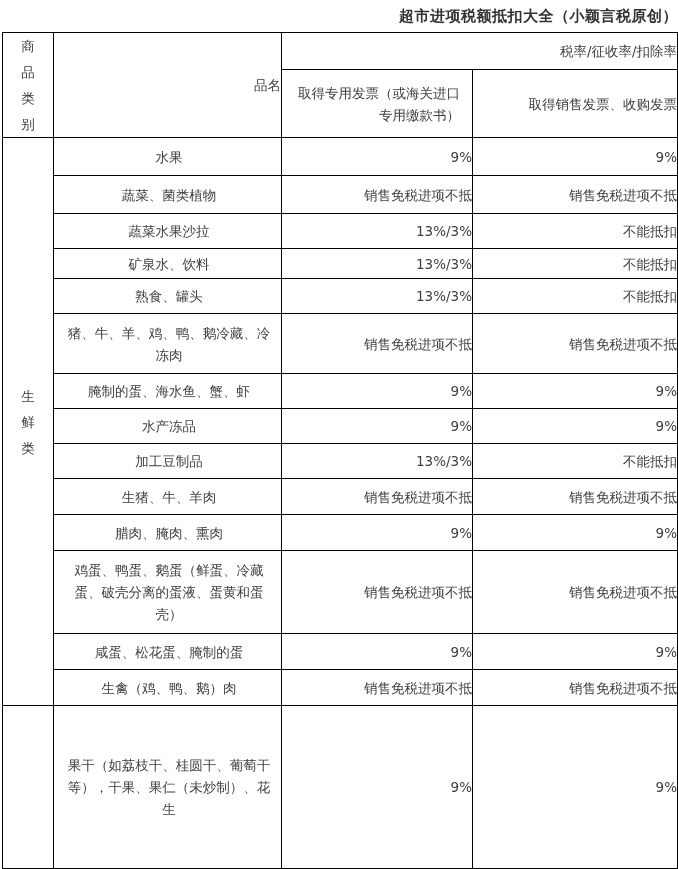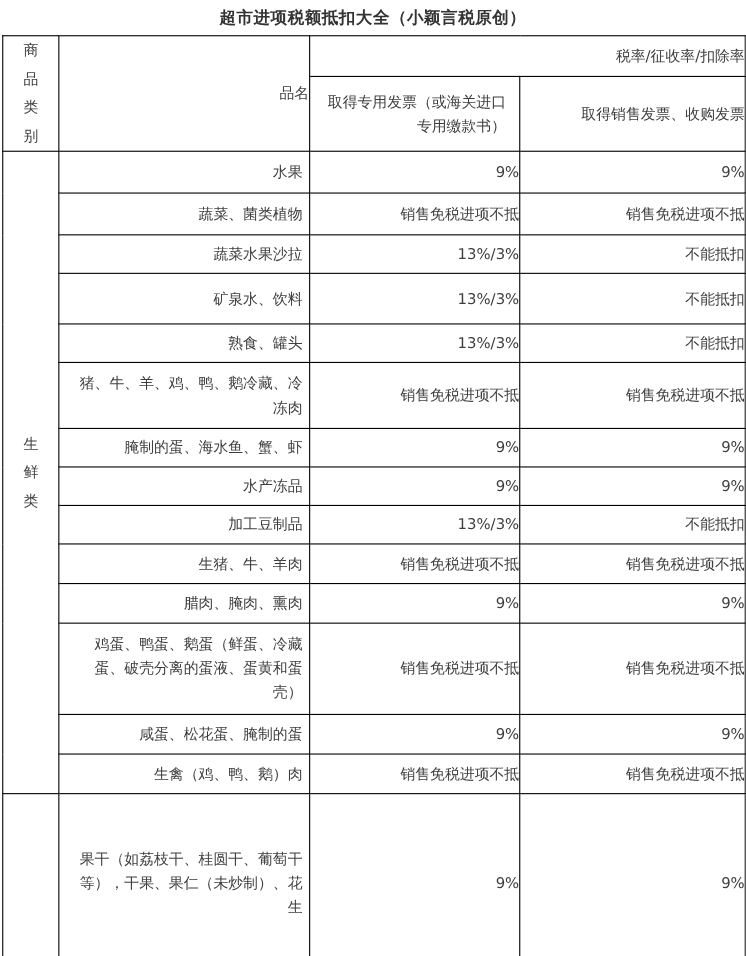--- a/index.html
+++ b/index.html
@@ -15,21 +15,21 @@
     font-family: "DejaVu Sans", "Liberation Sans", sans-serif;
     color: #3e3e3e;
   }
   .title {
     position: absolute;
     left: 0;
     top: 0;
     width: 678px;
     height: 32px;
     line-height: 32px;
-    text-align: center;
+    text-align: right;
     font-size: 15px;
     font-weight: bold;
     color: #333333;
     letter-spacing: 0.5px;
   }
   table.tax {
     position: absolute;
     left: 2px;
     top: 32px;
     width: 675px;
@@ -41,21 +41,21 @@
     border: 1px solid #000000;
     padding: 0;
     vertical-align: middle;
     line-height: 22px;
   }
   col.c1 { width: 51px; }
   col.c2 { width: 228px; }
   col.c3 { width: 191px; }
   col.c4 { width: 205px; }
   .center { text-align: right; }
-  .name { padding-left: 9px !important; padding-right: 6px !important; text-align: right; }
+  .name { padding-left: 9px !important; padding-right: 6px !important; text-align: center; }
   .cat {
     text-align: center;
     line-height: 26px !important;
   }
   .cat span { display: block; }
   .hdr-top { height: 37px; }
   .hdr-sub { height: 67px; }
   .hdr-sub .wrap { padding: 0 12px; }
 </style>
 </head>
@@ -100,21 +100,21 @@
       <tr style="height: 38px;">
         <td class="name">蔬菜、菌类植物</td>
         <td class="center">销售免税进项不抵</td>
         <td class="center">销售免税进项不抵</td>
       </tr>
       <tr style="height: 35px;">
         <td class="name">蔬菜水果沙拉</td>
         <td class="center">13%/3%</td>
         <td class="center">不能抵扣</td>
       </tr>
-      <tr style="height: 46px; border-radius: 10px;">
+      <tr style="height: 30px; border-radius: 10px;">
         <td class="name">矿泉水、饮料</td>
         <td class="center">13%/3%</td>
         <td class="center">不能抵扣</td>
       </tr>
       <tr style="height: 35px;">
         <td class="name">熟食、罐头</td>
         <td class="center">13%/3%</td>
         <td class="center">不能抵扣</td>
       </tr>
       <tr style="height: 60px;">

